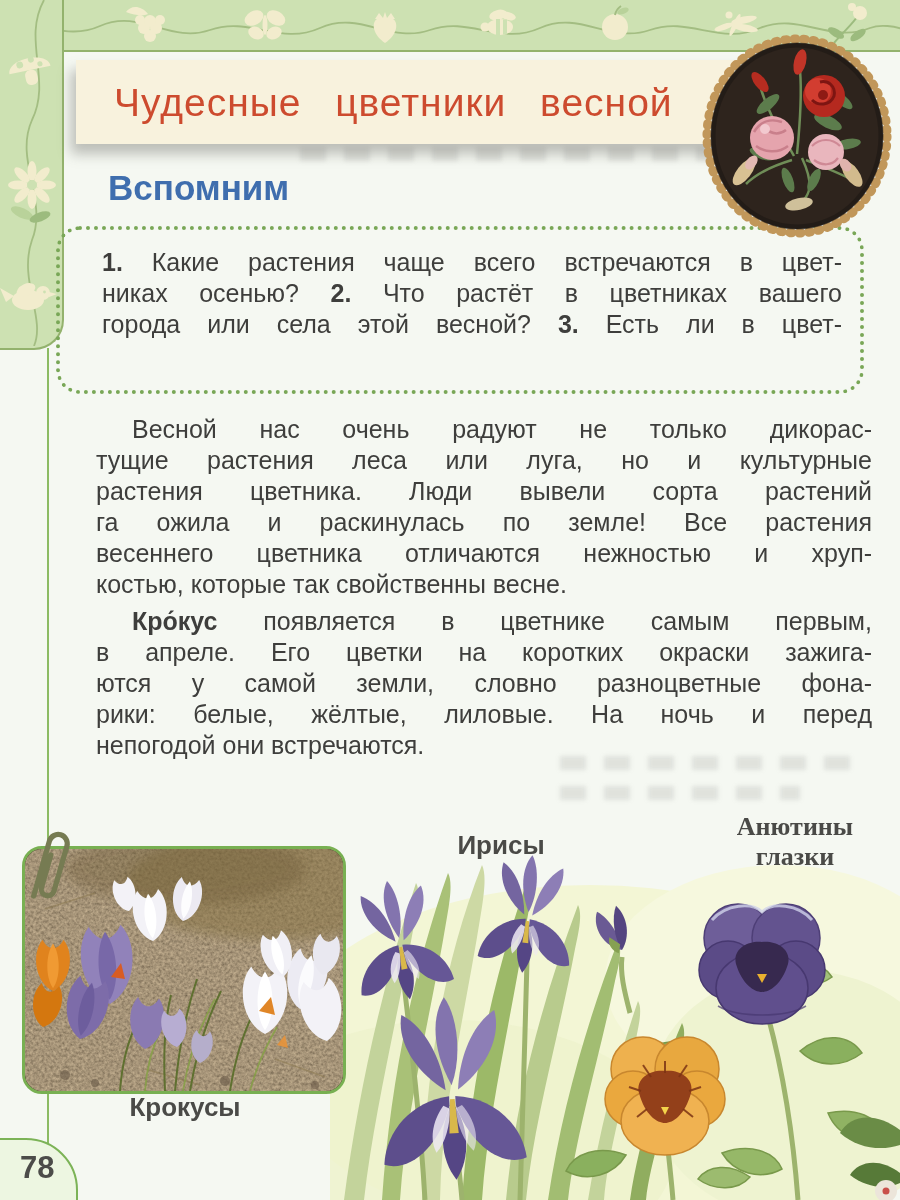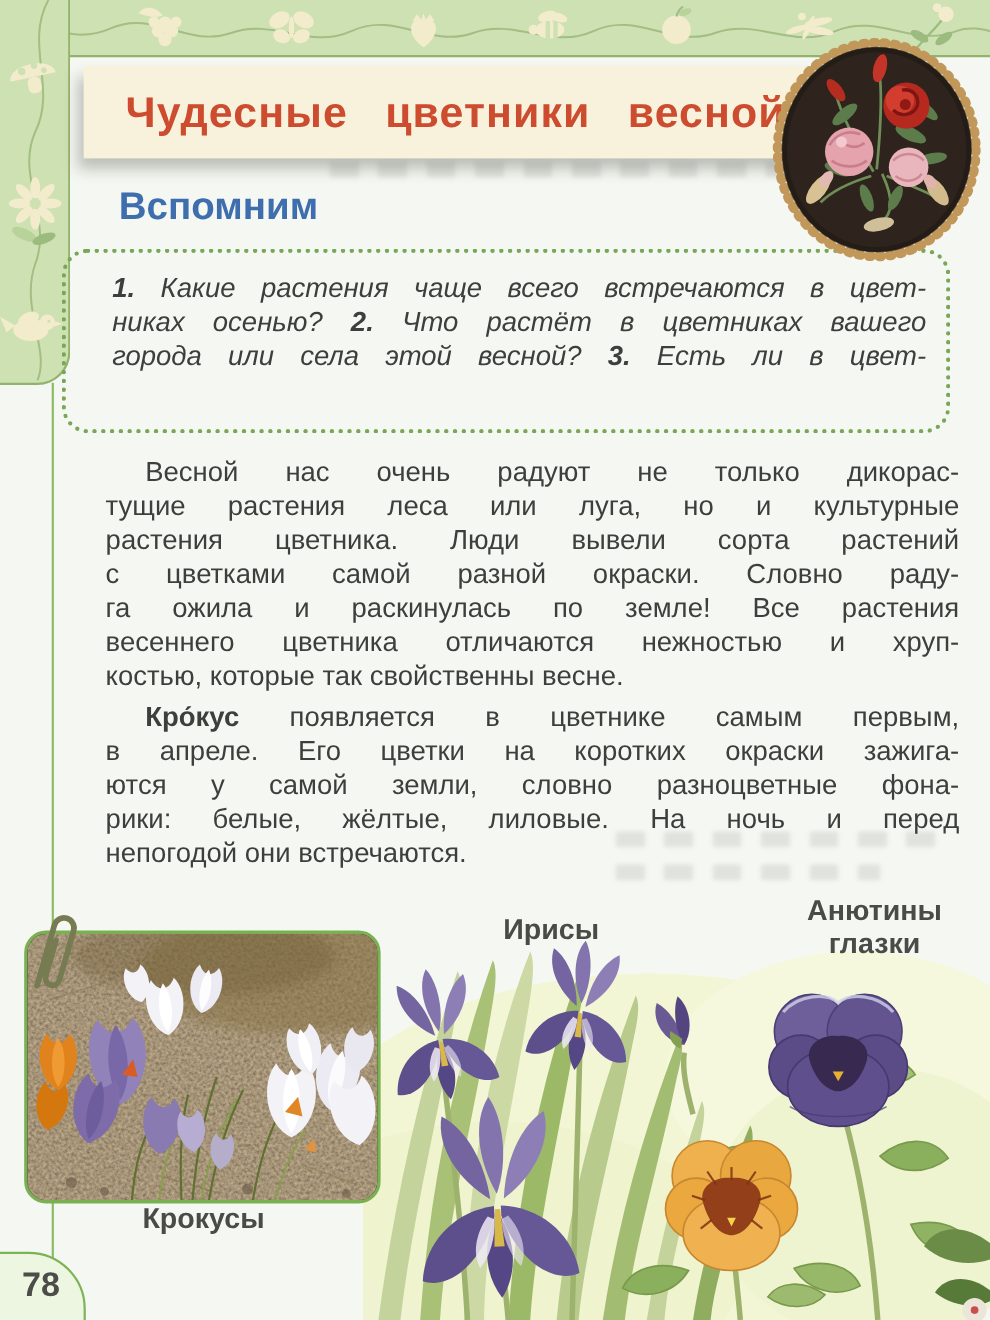--- a/index.html
+++ b/index.html
@@ -11,37 +11,37 @@
   .band-left{position:absolute;left:0;top:0;width:64px;height:350px;background:#cde1b2;
              border-right:2px solid #93b26d;border-bottom:2px solid #93b26d;
              border-bottom-right-radius:30px;box-sizing:border-box;z-index:1;}
   .rule-vert{position:absolute;left:47px;top:348px;width:2px;height:800px;background:#8cbb63;z-index:1;}
   .page-tab{position:absolute;left:-24px;top:1138px;width:102px;height:88px;background:#edf6e1;
             border:2px solid #7cb357;border-radius:0 52px 0 0;box-sizing:border-box;z-index:2;}
   .page-tab .num{position:absolute;left:42px;top:10px;font-size:31px;font-weight:bold;color:#4c4c49;}
   
   .title-band{position:absolute;left:76px;top:60px;width:782px;height:84px;background:#f8f2dd;
               box-shadow:-5px 10px 12px rgba(120,120,112,.45);z-index:2;}
-  .title-band h1{margin:0;padding:21px 0 0 38px;font-size:39px;font-weight:bold;color:#cd4b2e;
+  .title-band h1{margin:0;padding:21px 0 0 38px;font-size:39px;font-weight:normal;color:#cd4b2e;
                  letter-spacing:1px;word-spacing:22px;}
   .recall{position:absolute;left:108px;top:168px;font-size:35px;font-weight:bold;color:#3f6eae;z-index:1;}
   
   .qbox{position:absolute;left:56px;top:226px;width:808px;height:168px;box-sizing:border-box;
-        border:4px dotted #79a757;border-radius:24px;padding:17px 18px 0 42px;z-index:1;font-style:italic;}
+        border:4px dotted #79a757;border-radius:24px;padding:17px 18px 0 42px;z-index:1;}
   .line{font-size:25px;line-height:31px;color:#3e3e3c;text-align:justify;text-align-last:justify;}
   .line.last{text-align-last:left;}
   .line.ind{text-indent:36px;}
   .line .b{font-weight:bold;}
   
   .bodytext{position:absolute;left:96px;top:414px;width:776px;z-index:1;}
   .p2{margin-top:6px;}
   
   .cap{position:absolute;font-size:26px;font-weight:bold;color:#4a4a47;text-align:center;z-index:4;}
   .cap-iris{left:428px;top:830px;width:146px;text-align:center;}
-  .cap-pansy{left:726px;top:812px;width:138px;line-height:30px;}
+  .cap-pansy{left:726px;top:812px;width:138px;line-height:30px;font-family:Liberation Serif, serif;}
   .cap-crocus{left:72px;top:1092px;width:226px;text-align:center;}
   
   .photo{position:absolute;left:22px;top:846px;width:318px;height:242px;border:3px solid #78b052;
          border-radius:20px;overflow:hidden;z-index:2;background:#46382a;}
   .clip{position:absolute;left:30px;top:828px;width:52px;height:84px;z-index:3;}
   
   .art{position:absolute;left:330px;top:855px;width:570px;height:345px;z-index:1;}
   .embroidery{position:absolute;left:702px;top:34px;width:190px;height:205px;z-index:3;}
   
   .ghost{position:absolute;height:14px;background:repeating-linear-gradient(90deg,rgba(140,140,138,.20) 0 26px,transparent 26px 44px);
@@ -220,21 +220,20 @@
     <div class="line"><span class="b">1.</span><span> Какие растения чаще всего встречаются в цвет-</span></div>
     <div class="line"><span>никах осенью? </span><span class="b">2.</span><span> Что растёт в цветниках вашего</span></div>
     <div class="line"><span>города или села этой весной? </span><span class="b">3.</span><span> Есть ли в цвет-</span></div>
   </div>
 
   <div class="bodytext">
     <div class="p1">
       <div class="line ind">Весной нас очень радуют не только дикорас-</div>
       <div class="line">тущие растения леса или луга, но и культурные</div>
       <div class="line">растения цветника. Люди вывели сорта растений</div>
-      <div class="line">с цветками самой разной окраски. Словно раду-</div>
       <div class="line">га ожила и раскинулась по земле! Все растения</div>
       <div class="line">весеннего цветника отличаются нежностью и хруп-</div>
       <div class="line last">костью, которые так свойственны весне.</div>
     </div>
     <div class="p2">
       <div class="line ind"><span class="b">Кро́кус</span><span> появляется в цветнике самым первым,</span></div>
       <div class="line"><span>в апреле. Его цветки на коротких окраски зажига-</span></div>
       <div class="line"><span>ются у самой земли, словно разноцветные фона-</span></div>
       <div class="line"><span>рики: белые, жёлтые, лиловые. На ночь и перед</span></div>
       <div class="line last"><span>непогодой они встречаются.</span></div>

